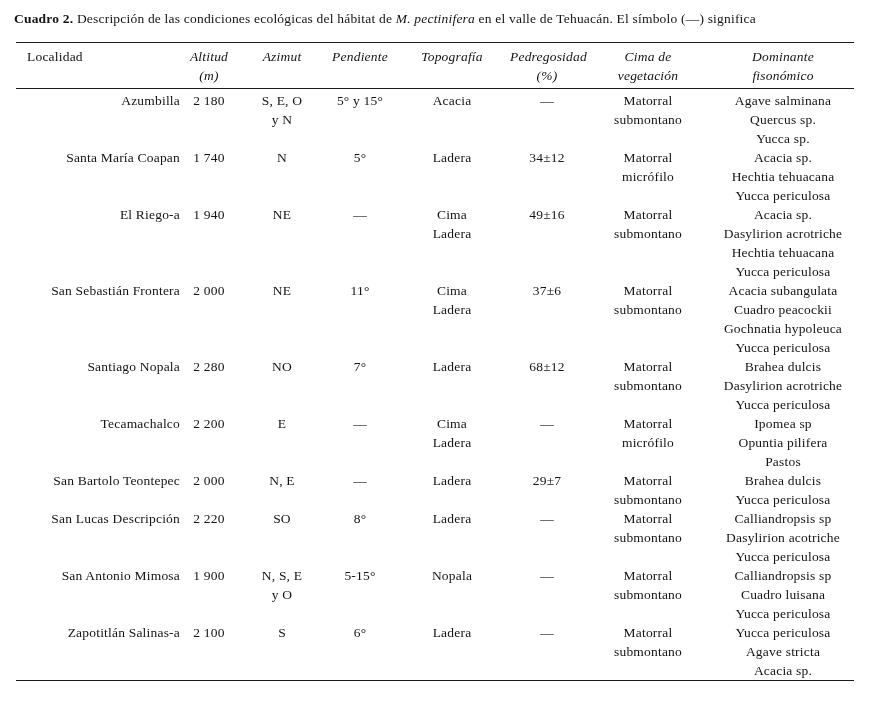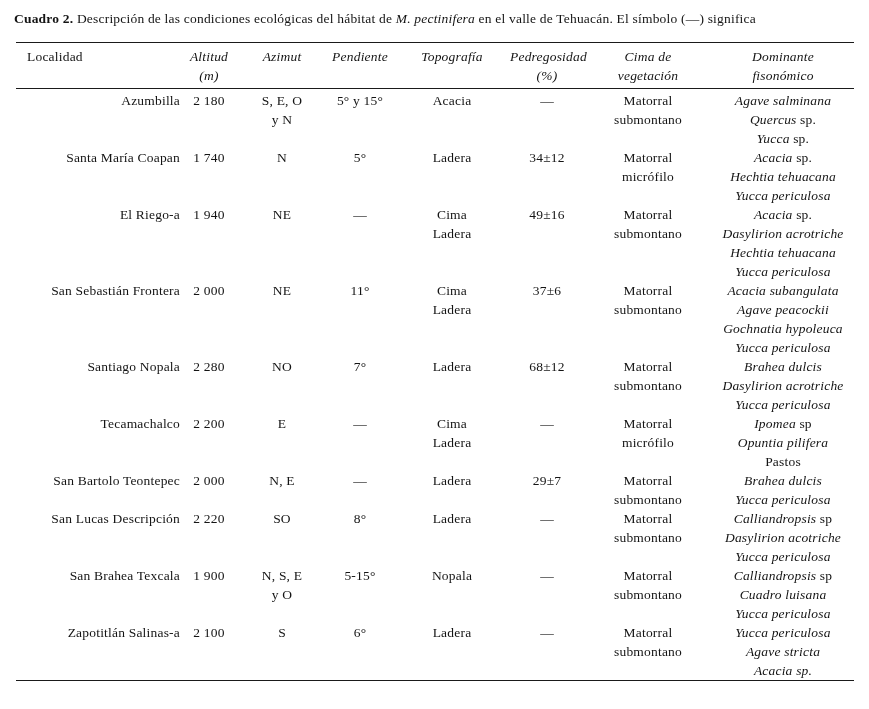--- a/index.html
+++ b/index.html
@@ -47,21 +47,21 @@
   thead th .hl.it { font-style: italic; }
   tbody td {
     vertical-align: top;
     padding: 0;
     line-height: 19px;
     text-align: center;
     overflow: hidden;
   }
   tbody td.left { text-align: right; padding-left: 11px; }
   tbody tr:first-child td { padding-top: 2px; }
-  .it { font-style: italic; }
+  .it { }
   td div { line-height: 19px; }
 </style>
 </head>
 <body>
 
 <div class="page">
   <p class="caption" id="caption">
       <span style="display: block;"><span class="b">Cuadro 2.</span><span> Descripción de las condiciones ecológicas del hábitat de </span><span class="it">M. pectinifera</span><span> en el valle de Tehuacán. El símbolo (—) significa</span></span>
     </p>
   <table class="ecotable">
@@ -185,21 +185,21 @@
             <div>Cima</div>
             <div>Ladera</div>
           </td>
           <td>37±6</td>
           <td>
             <div>Matorral</div>
             <div>submontano</div>
           </td>
           <td>
             <div><span class="it">Acacia subangulata</span></div>
-            <div><span class="it">Agave peacockii</span></div>
+            <div><span class="it">Cuadro peacockii</span></div>
             <div><span class="it">Gochnatia hypoleuca</span></div>
             <div><span class="it">Yucca periculosa</span></div>
           </td>
         </tr>
         <tr>
           <td class="left">Santiago Nopala</td>
           <td>2 280</td>
           <td>
             <div>NO</div>
           </td>
@@ -275,21 +275,21 @@
             <div>Matorral</div>
             <div>submontano</div>
           </td>
           <td>
             <div><span class="it">Calliandropsis</span><span> sp</span></div>
             <div><span class="it">Dasylirion acotriche</span></div>
             <div><span class="it">Yucca periculosa</span></div>
           </td>
         </tr>
         <tr>
-          <td class="left">San Brahea Texcala</td>
+          <td class="left">San Antonio Mimosa</td>
           <td>1 900</td>
           <td>
             <div>N, S, E</div>
             <div>y O</div>
           </td>
           <td>5-15°</td>
           <td>
             <div>Nopala</div>
           </td>
           <td>—</td>

